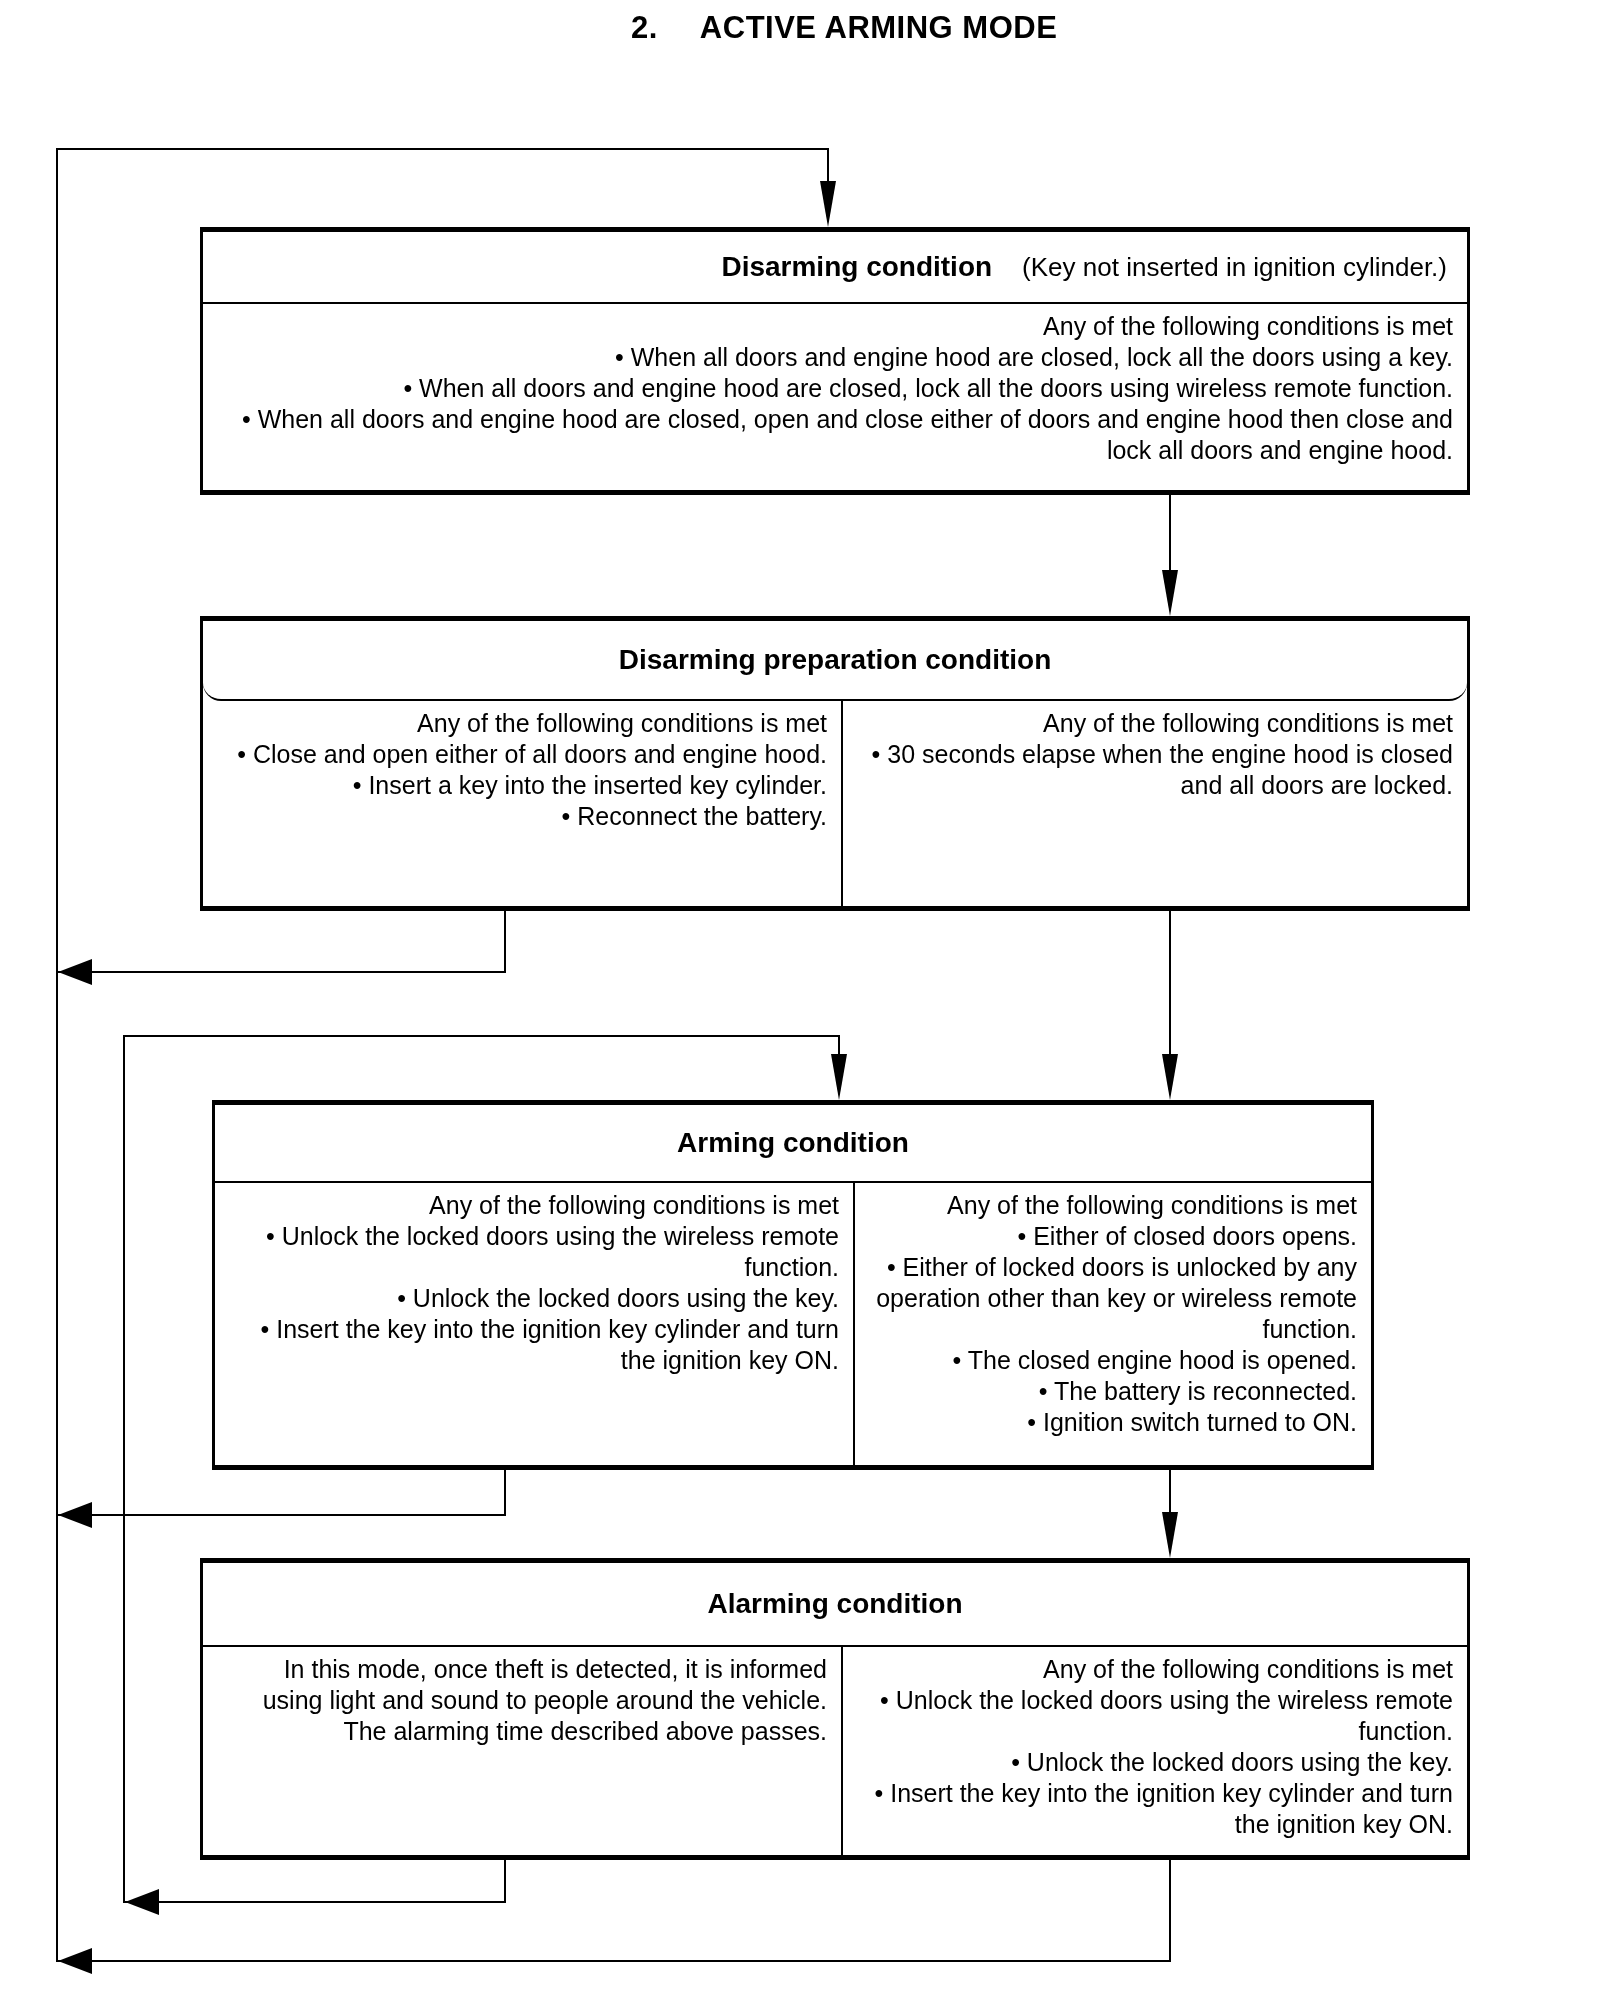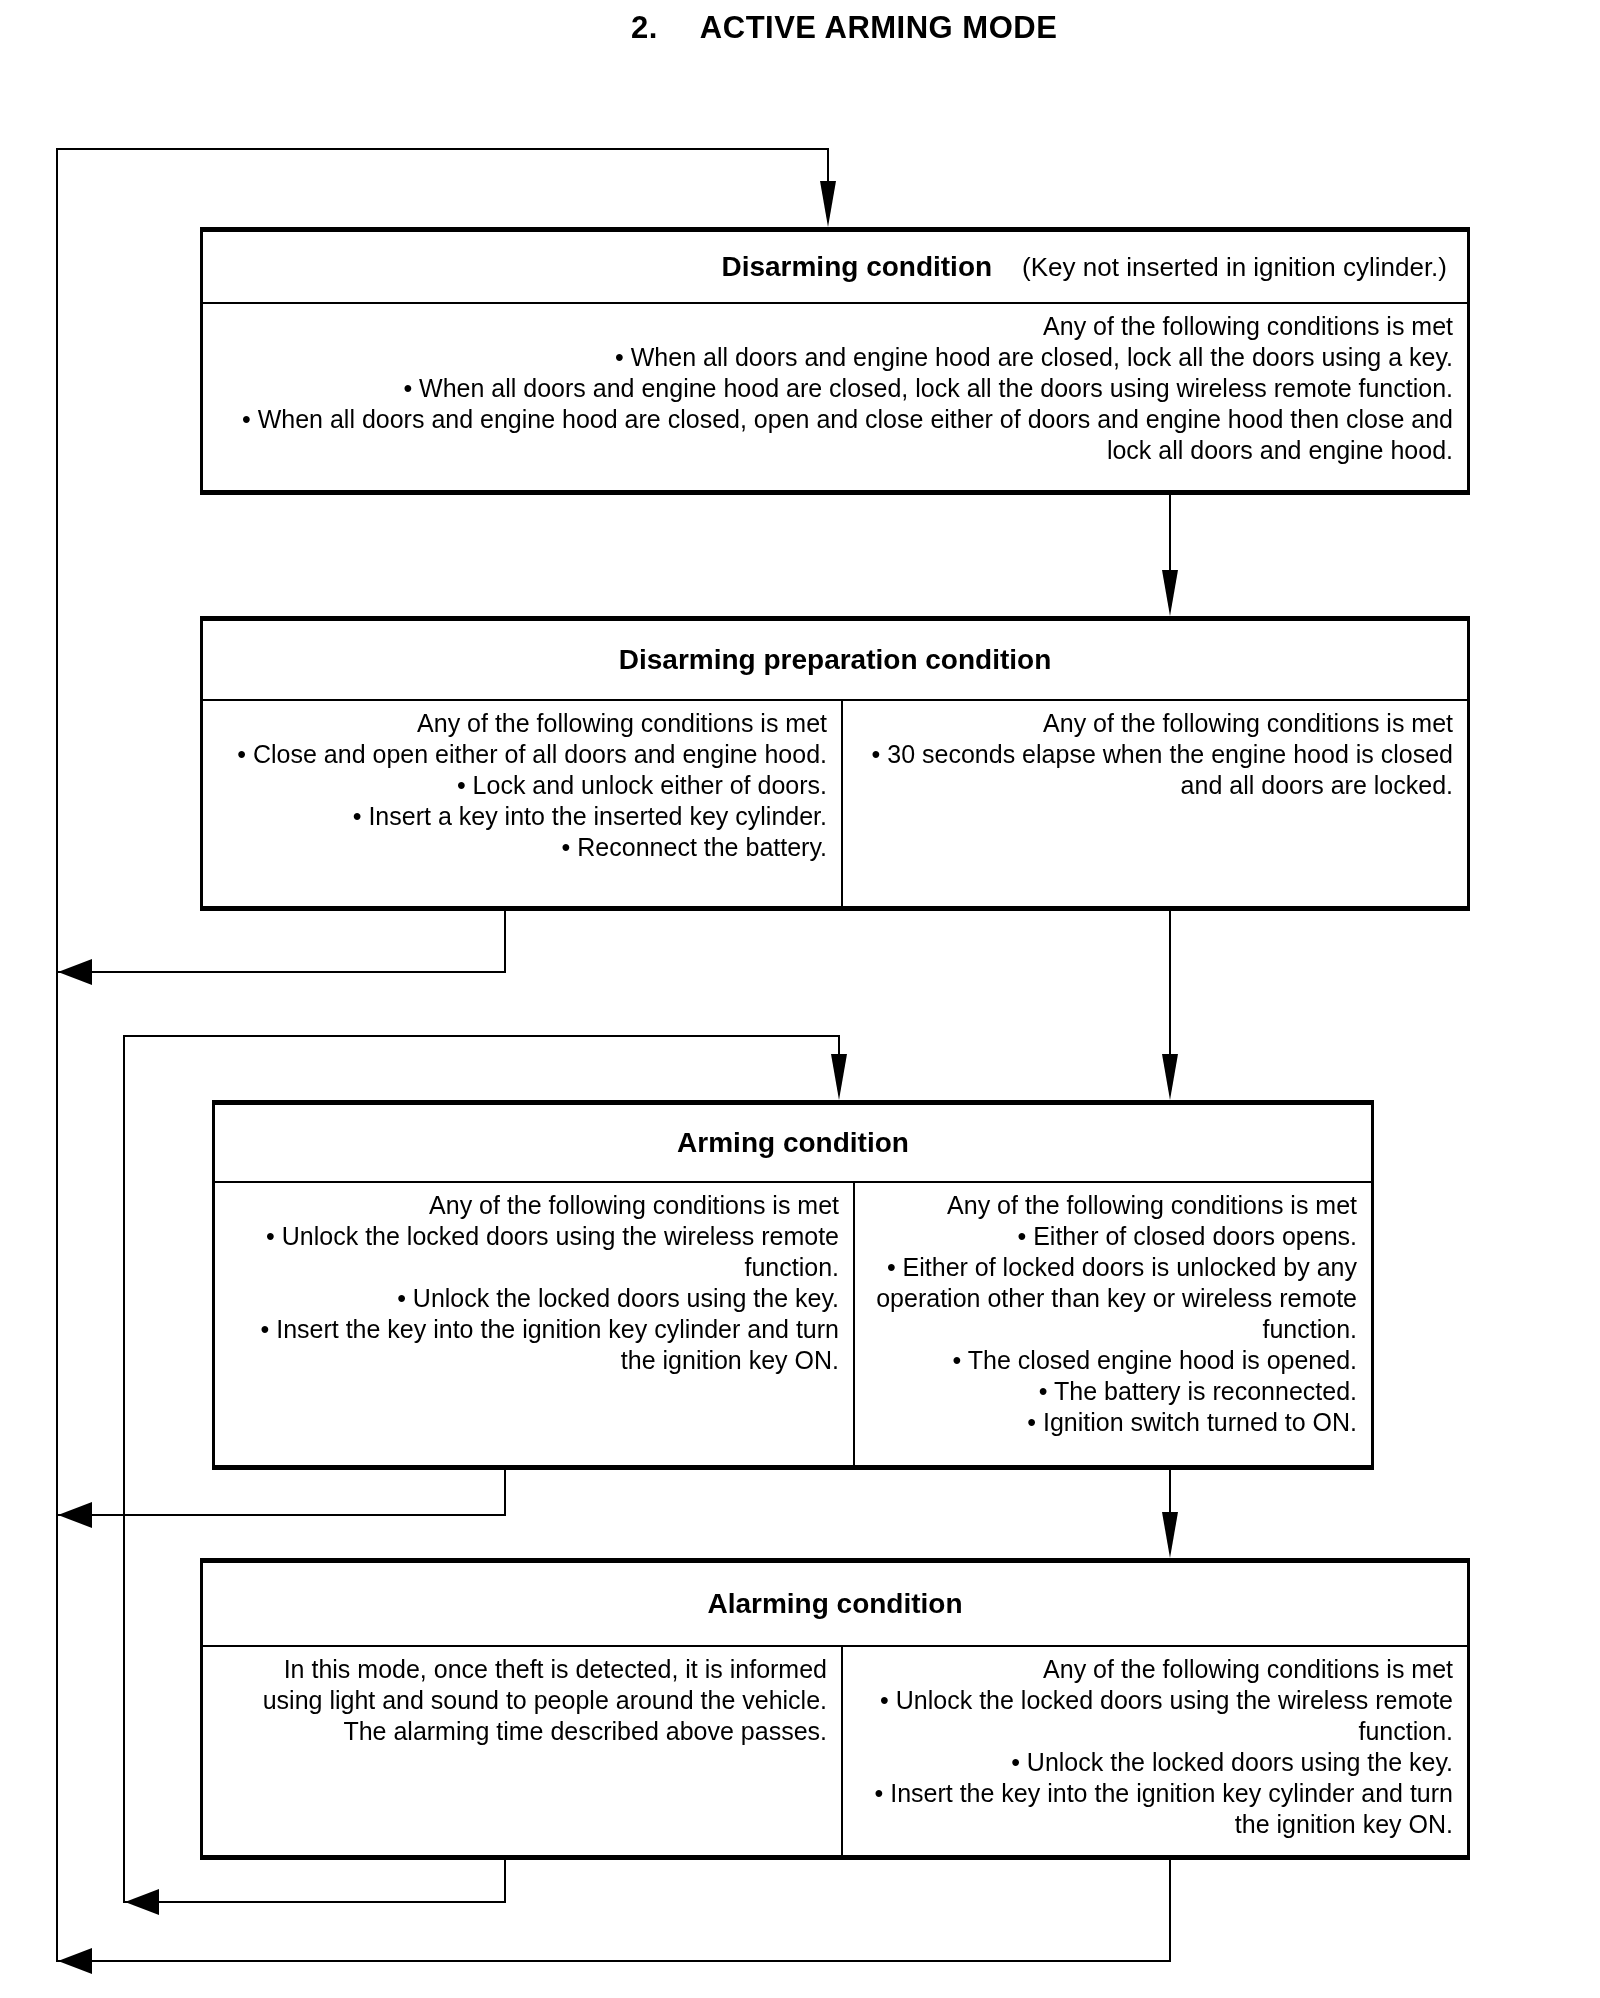--- a/index.html
+++ b/index.html
@@ -87,28 +87,27 @@
       <div class="cell single-cell">
         <span class="tline">Any of the following conditions is met</span>
         <span class="tline">• When all doors and engine hood are closed, lock all the doors using a key.</span>
         <span class="tline">• When all doors and engine hood are closed, lock all the doors using wireless remote function.</span>
         <span class="tline">• When all doors and engine hood are closed, open and close either of doors and engine hood then close and lock all doors and engine hood.</span>
       </div>
     </div>
   </div>
 
   <div class="fbox" style="left:200px;top:616px;width:1270px;height:295px;">
-    <div class="fbox-header" style="height:80px;">
+    <div class="fbox-header" style="height:80px;border-radius:18px;">
       <span>Disarming preparation condition</span>
     </div>
     <div class="fbox-body" style="height:207px;">
       <div class="cell left-cell">
         <span class="tline">Any of the following conditions is met</span>
         <span class="tline">• Close and open either of all doors and engine hood.</span>
-        <span class="tline">• Lock and unlock either of doors.</span>
         <span class="tline">• Insert a key into the inserted key cylinder.</span>
         <span class="tline">• Reconnect the battery.</span>
       </div>
       <div class="cell right-cell">
         <span class="tline">Any of the following conditions is met</span>
         <span class="tline">• 30 seconds elapse when the engine hood is closed and all doors are locked.</span>
       </div>
     </div>
   </div>
 

